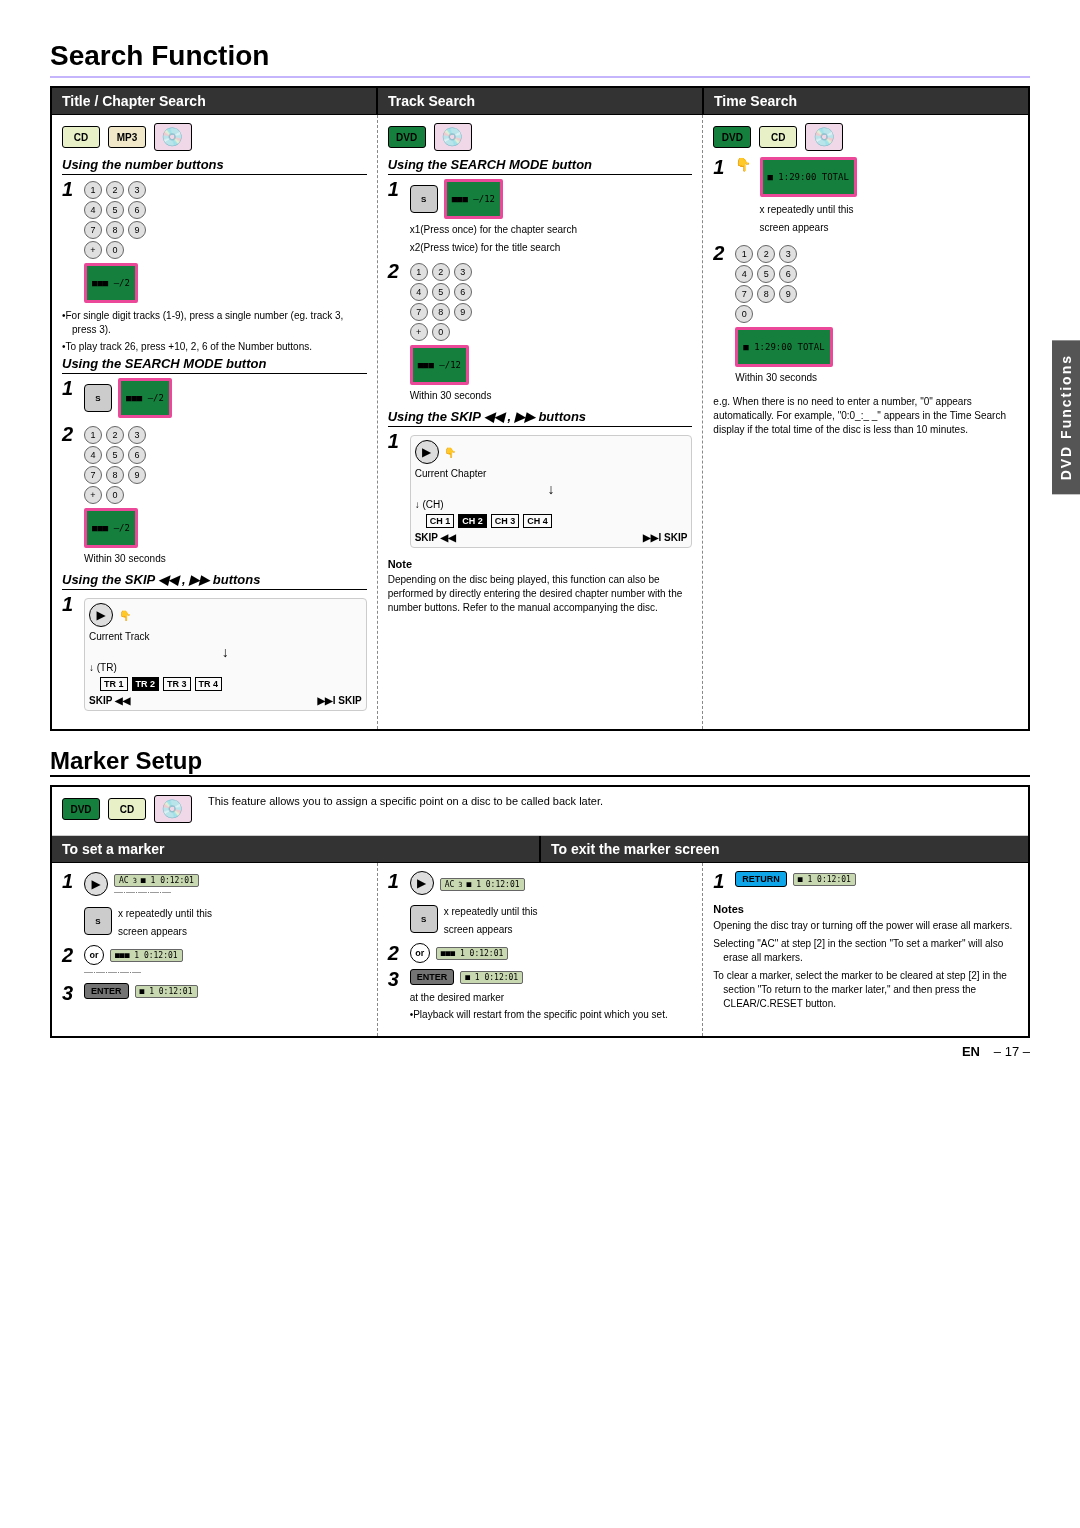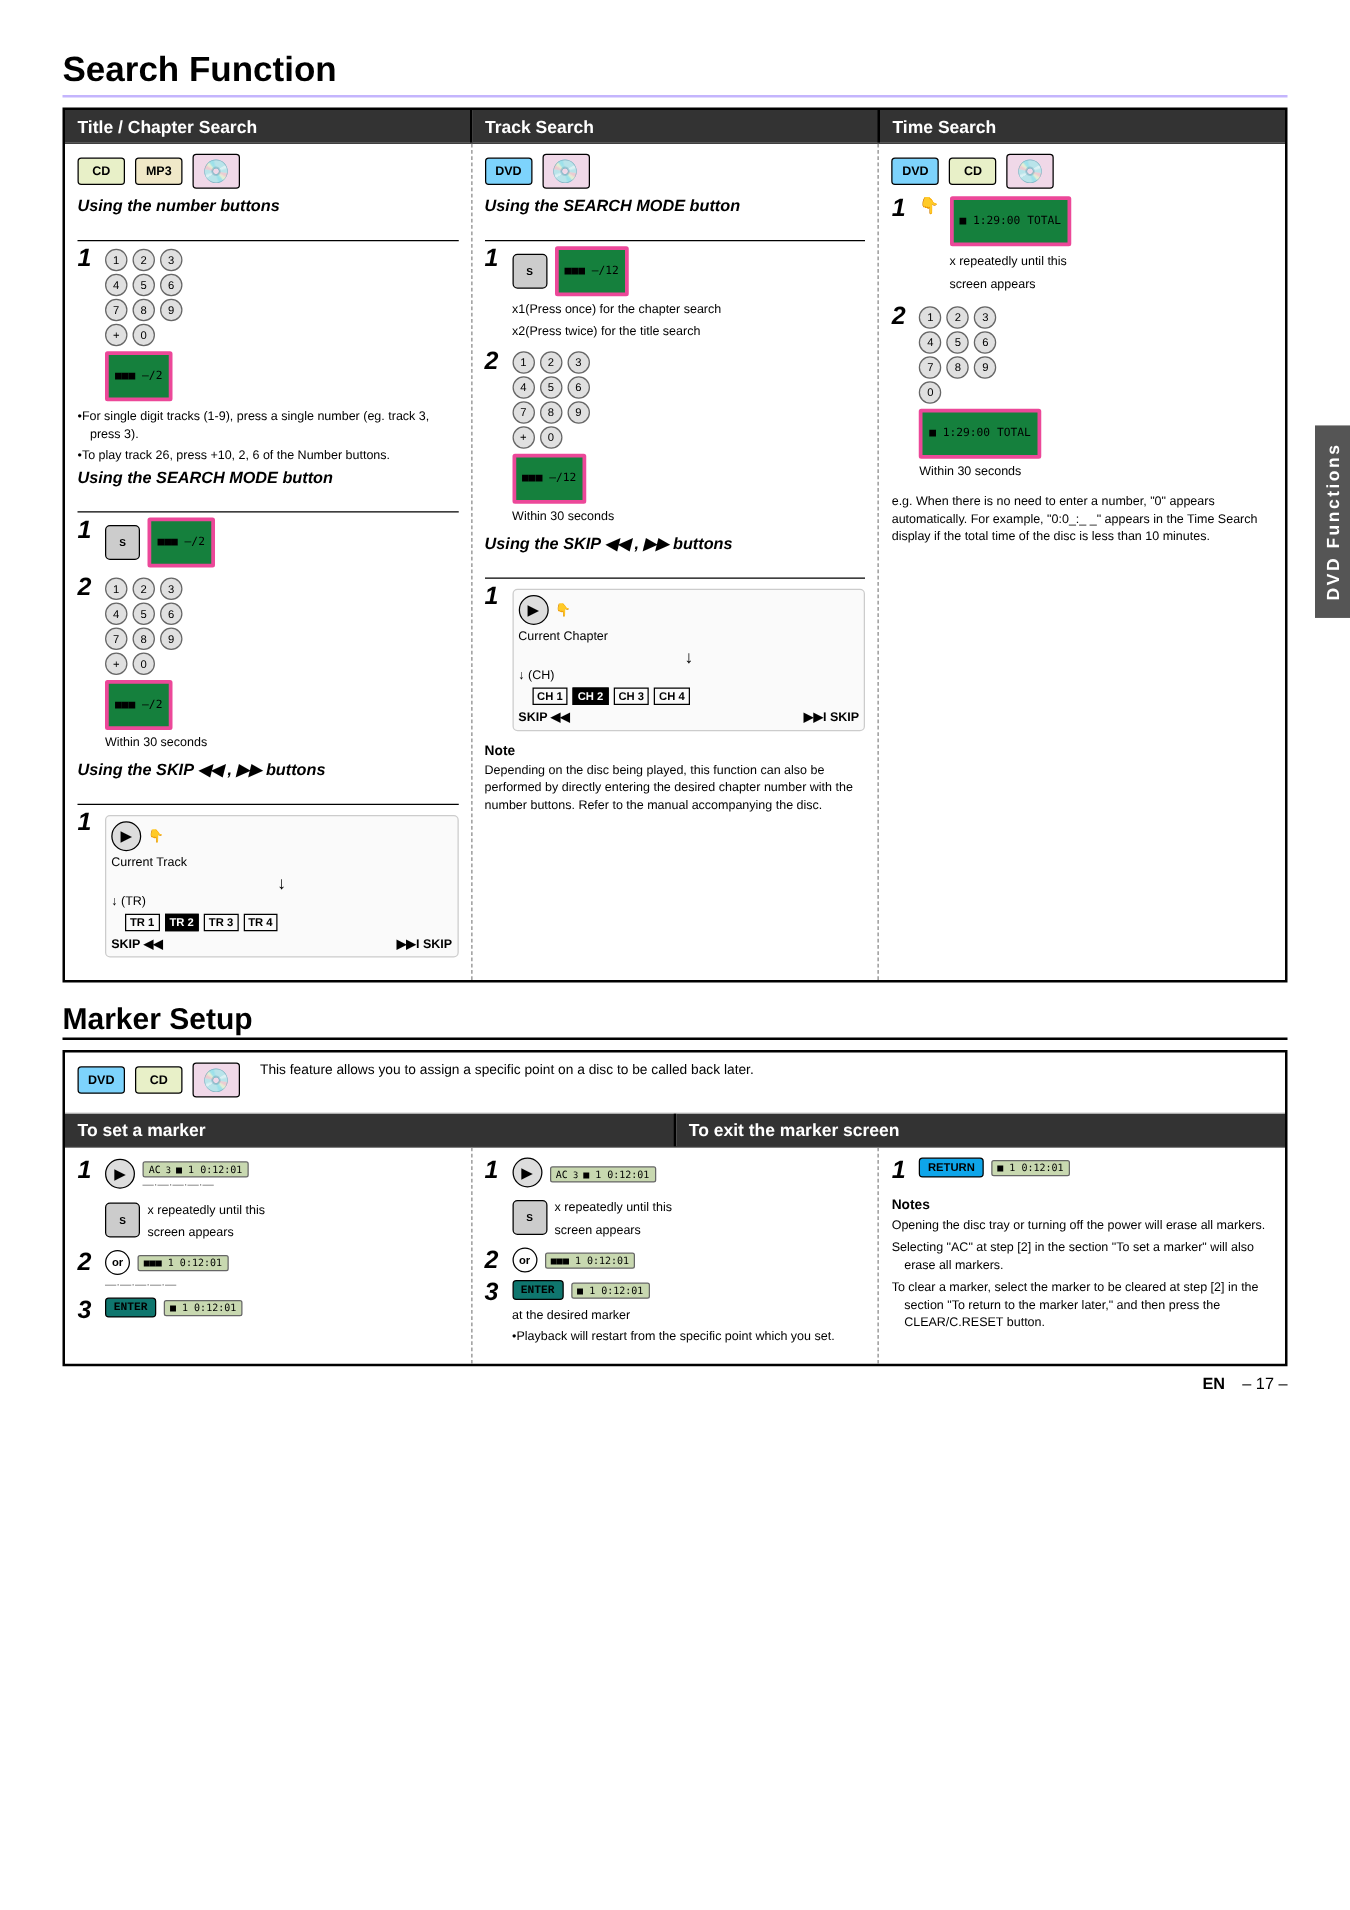--- a/index.html
+++ b/index.html
@@ -31,31 +31,31 @@
       justify-content: center;
       border: 1.5px solid #000;
       border-radius: 3px;
       padding: 2px 5px;
       font-size: 10px;
       font-weight: bold;
       background: #e8e8e8;
       min-width: 38px;
       min-height: 22px;
     }
-    .device-icon.dvd { background: #7dd3fc; }
+    .device-icon.dvd { background: #15803d; }
     .device-icon.cd { background: #e8f0c8; }
     .device-icon.mp3 { background: #f0e8c8; }
     .device-icon.disc { background: #f0d8e8; font-size: 18px; }
     .subsection-title {
       font-style: italic;
       font-weight: bold;
       font-size: 13px;
       margin: 2px 0 4px 0;
       border-bottom: 1px solid #000;
-      padding-bottom: 20px;
+      padding-bottom: 2px;
     }
     .step-row {
       display: flex;
       align-items: flex-start;
       gap: 6px;
       margin-bottom: 6px;
     }
     .step-num {
       font-size: 20px;
       font-weight: bold;
@@ -214,22 +214,21 @@
     }
     .enter-btn {
       display: inline-flex;
       align-items: center;
       justify-content: center;
       border: 1.5px solid #000;
       border-radius: 3px;
       padding: 2px 6px;
       font-size: 9px;
       font-weight: bold;
-      background: #0f766e;
-      font-family: Liberation Mono, monospace;
+      background: #737373;
     }
     .return-btn {
       display: inline-flex;
       align-items: center;
       justify-content: center;
       border: 1.5px solid #000;
       border-radius: 3px;
       padding: 2px 6px;
       font-size: 9px;
       font-weight: bold;

